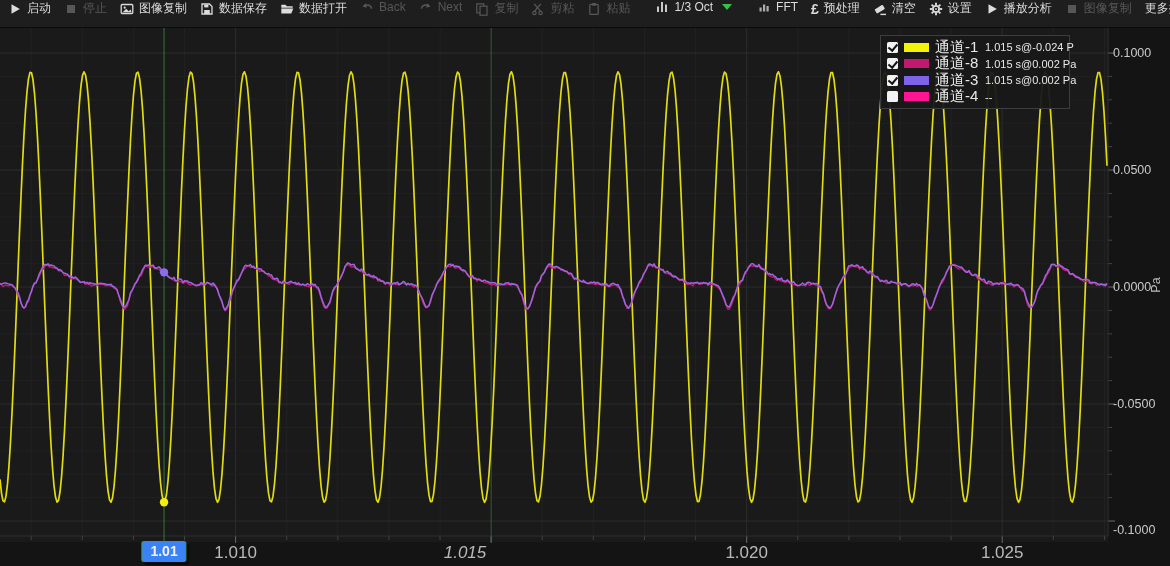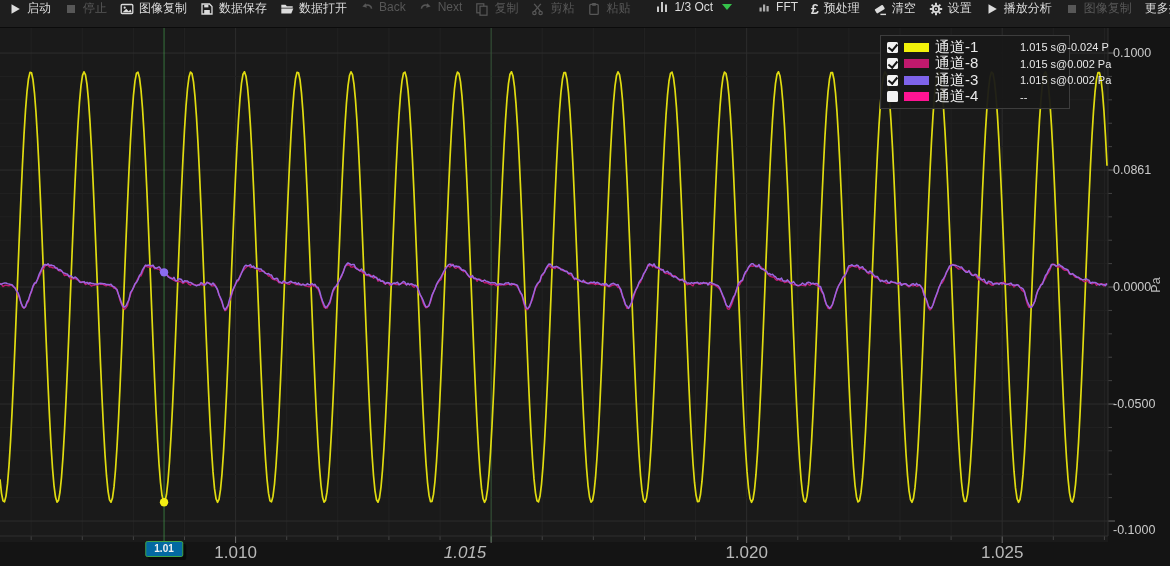--- a/index.html
+++ b/index.html
@@ -22,33 +22,33 @@
   .pound{font-size:14px;font-weight:bold;line-height:1;}
 
   
   .chart{position:absolute;left:0;top:28px;width:1170px;height:538px;background:#141414;}
   .chart svg{position:absolute;left:0;top:0;}
   .ylab{position:absolute;color:#c9c9c9;font-size:12.5px;left:1113px;white-space:nowrap;text-align:right;}
   .xlab{position:absolute;color:#b9b9b9;font-size:17px;top:515px;transform:translateX(-50%);white-space:nowrap;}
   .unit{position:absolute;left:1148px;top:250px;color:#b9b9b9;font-size:12.5px;
         transform:rotate(-90deg);transform-origin:center;}
   .cursor-badge{position:absolute;top:513px;transform:translateX(-50%);
-        background:#0369a1;border:1px solid #3fa348;color:#f2f2f2;font-size:10px;font-weight:bold;
+        background:#3b82f6;border:1px solid #3fa348;color:#f2f2f2;font-size:14px;font-weight:bold;
         padding:1px 8px 2px 8px;border-radius:2px;box-shadow:3px 3px 0 rgba(0,0,0,0.5);}
 
   
   .legend{position:absolute;left:880px;top:7px;width:190px;background:rgba(24,24,24,0.95);
           border:1px solid #3d3d3d;padding:3px 6px;}
   .lg-row{display:flex;align-items:center;height:16.5px;gap:6px;}
   .cb{width:11px;height:11px;background:#f2f2f2;border-radius:1.5px;position:relative;flex:none;}
   .cb.checked::after{content:"";position:absolute;left:3px;top:0.5px;width:3.5px;height:7px;
           border:solid #141414;border-width:0 2px 2px 0;transform:rotate(40deg);}
   .swatch{width:25px;height:9px;flex:none;}
   .lg-label{color:#e8e8e8;font-size:15px;width:44px;flex:none;}
-  .lg-value{color:#e8e8e8;font-size:11px;white-space:nowrap;margin-left:35px;}
+  .lg-value{color:#e8e8e8;font-size:11px;white-space:nowrap;}
 </style>
 </head>
 <body>
 
 <div class="app">
   <div class="toolbar" id="toolbar">
       <div class="tb-item">
         <span class="ticon">
           <svg width="14" height="14" viewBox="0 0 14 14">
             <path d="M3.5 2.2 L11.8 7 L3.5 11.8 Z" fill="currentColor"></path>
@@ -322,21 +322,21 @@
         <g clip-path="url(#plotclip)">
           <path d="M0.0 451.3 L1.5 465.3 L3.0 472.9 L4.5 473.9 L6.0 468.1 L7.5 455.9 L9.0 437.6 L10.5 413.7 L12.0 385.0 L13.5 352.4 L15.0 316.9 L16.5 279.6 L18.0 241.7 L19.5 204.3 L21.0 168.6 L22.5 135.7 L24.0 106.6 L25.5 82.3 L27.0 63.5 L28.5 50.7 L30.0 44.4 L31.5 44.8 L33.0 51.8 L34.5 65.3 L36.0 84.8 L37.5 109.7 L39.0 139.3 L40.5 172.5 L42.0 208.5 L43.5 246.0 L45.0 283.9 L46.5 321.1 L48.0 356.3 L49.5 388.5 L51.0 416.7 L52.5 440.0 L54.0 457.6 L55.5 469.1 L57.0 474.1 L58.5 472.4 L60.0 464.0 L61.5 449.3 L63.0 428.7 L64.5 402.8 L66.0 372.5 L67.5 338.6 L69.0 302.2 L70.5 264.5 L72.0 226.7 L73.5 189.8 L75.0 155.1 L76.5 123.6 L78.0 96.3 L79.5 74.1 L81.0 57.6 L82.5 47.4 L84.0 43.8 L85.5 46.8 L87.0 56.4 L88.5 72.4 L90.0 94.1 L91.5 121.0 L93.0 152.1 L94.5 186.6 L96.0 223.3 L97.5 261.1 L99.0 298.9 L100.5 335.4 L102.0 369.5 L103.5 400.3 L105.0 426.6 L106.5 447.7 L108.0 463.0 L109.5 471.9 L111.0 474.2 L112.5 469.9 L114.0 458.9 L115.5 441.8 L117.0 419.0 L118.5 391.2 L120.0 359.3 L121.5 324.3 L123.0 287.3 L124.5 249.4 L126.0 211.8 L127.5 175.7 L129.0 142.1 L130.5 112.2 L132.0 86.8 L133.5 66.8 L135.0 52.8 L136.5 45.2 L138.0 44.2 L139.5 49.9 L141.0 62.0 L142.5 80.4 L144.0 104.2 L145.5 132.9 L147.0 165.5 L148.5 201.0 L150.0 238.2 L151.5 276.2 L153.0 313.6 L154.5 349.3 L156.0 382.2 L157.5 411.3 L159.0 435.7 L160.5 454.5 L162.0 467.3 L163.5 473.6 L165.0 473.3 L166.5 466.3 L168.0 452.8 L169.5 433.4 L171.0 408.5 L172.5 379.0 L174.0 345.7 L175.5 309.8 L177.0 272.3 L178.5 234.4 L180.0 197.2 L181.5 161.9 L183.0 129.7 L184.5 101.5 L186.0 78.2 L187.5 60.5 L189.0 49.0 L190.5 44.0 L192.0 45.6 L193.5 53.9 L195.0 68.6 L196.5 89.2 L198.0 115.1 L199.5 145.4 L201.0 179.3 L202.5 215.6 L204.0 253.3 L205.5 291.2 L207.0 328.1 L208.5 362.8 L210.0 394.3 L211.5 421.6 L213.0 443.9 L214.5 460.4 L216.0 470.6 L217.5 474.3 L219.0 471.3 L220.5 461.7 L222.0 445.8 L223.5 424.1 L225.0 397.3 L226.5 366.2 L228.0 331.7 L229.5 295.0 L231.0 257.2 L232.5 219.4 L234.0 182.9 L235.5 148.7 L237.0 118.0 L238.5 91.6 L240.0 70.5 L241.5 55.2 L243.0 46.2 L244.5 43.8 L246.0 48.2 L247.5 59.0 L249.0 76.1 L250.5 98.9 L252.0 126.7 L253.5 158.5 L255.0 193.5 L256.5 230.5 L258.0 268.4 L259.5 306.1 L261.0 342.2 L262.5 375.8 L264.0 405.7 L265.5 431.1 L267.0 451.1 L268.5 465.2 L270.0 472.9 L271.5 473.9 L273.0 468.2 L274.5 456.1 L276.0 437.8 L277.5 414.0 L279.0 385.4 L280.5 352.8 L282.0 317.3 L283.5 280.0 L285.0 242.1 L286.5 204.7 L288.0 168.9 L289.5 136.0 L291.0 106.9 L292.5 82.5 L294.0 63.6 L295.5 50.8 L297.0 44.4 L298.5 44.8 L300.0 51.7 L301.5 65.1 L303.0 84.6 L304.5 109.4 L306.0 138.9 L307.5 172.1 L309.0 208.1 L310.5 245.6 L312.0 283.5 L313.5 320.7 L315.0 355.9 L316.5 388.2 L318.0 416.4 L319.5 439.7 L321.0 457.5 L322.5 469.0 L324.0 474.1 L325.5 472.4 L327.0 464.2 L328.5 449.5 L330.0 429.0 L331.5 403.1 L333.0 372.8 L334.5 339.0 L336.0 302.6 L337.5 264.9 L339.0 227.1 L340.5 190.2 L342.0 155.4 L343.5 123.9 L345.0 96.6 L346.5 74.3 L348.0 57.8 L349.5 47.5 L351.0 43.8 L352.5 46.7 L354.0 56.3 L355.5 72.2 L357.0 93.8 L358.5 120.6 L360.0 151.7 L361.5 186.2 L363.0 222.9 L364.5 260.7 L366.0 298.4 L367.5 335.0 L369.0 369.2 L370.5 399.9 L372.0 426.3 L373.5 447.5 L375.0 462.8 L376.5 471.8 L378.0 474.2 L379.5 469.9 L381.0 459.1 L382.5 442.0 L384.0 419.3 L385.5 391.6 L387.0 359.7 L388.5 324.8 L390.0 287.7 L391.5 249.8 L393.0 212.2 L394.5 176.1 L396.0 142.5 L397.5 112.5 L399.0 87.1 L400.5 67.0 L402.0 52.9 L403.5 45.2 L405.0 44.1 L406.5 49.8 L408.0 61.9 L409.5 80.1 L411.0 103.9 L412.5 132.5 L414.0 165.1 L415.5 200.5 L417.0 237.8 L418.5 275.8 L420.0 313.2 L421.5 348.9 L423.0 381.9 L424.5 411.0 L426.0 435.4 L427.5 454.3 L429.0 467.2 L430.5 473.6 L432.0 473.3 L433.5 466.4 L435.0 453.0 L436.5 433.6 L438.0 408.8 L439.5 379.3 L441.0 346.1 L442.5 310.2 L444.0 272.7 L445.5 234.8 L447.0 197.6 L448.5 162.3 L450.0 130.1 L451.5 101.8 L453.0 78.4 L454.5 60.7 L456.0 49.1 L457.5 44.0 L459.0 45.6 L460.5 53.8 L462.0 68.4 L463.5 89.0 L465.0 114.8 L466.5 145.1 L468.0 178.9 L469.5 215.2 L471.0 252.9 L472.5 290.8 L474.0 327.7 L475.5 362.4 L477.0 394.0 L478.5 421.3 L480.0 443.6 L481.5 460.2 L483.0 470.5 L484.5 474.3 L486.0 471.4 L487.5 461.8 L489.0 446.0 L490.5 424.4 L492.0 397.6 L493.5 366.5 L495.0 332.1 L496.5 295.4 L498.0 257.6 L499.5 219.8 L501.0 183.3 L502.5 149.1 L504.0 118.3 L505.5 91.9 L507.0 70.7 L508.5 55.3 L510.0 46.2 L511.5 43.8 L513.0 48.1 L514.5 58.9 L516.0 75.9 L517.5 98.6 L519.0 126.3 L520.5 158.2 L522.0 193.1 L523.5 230.1 L525.0 268.0 L526.5 305.6 L528.0 341.8 L529.5 375.4 L531.0 405.4 L532.5 430.8 L534.0 450.9 L535.5 465.1 L537.0 472.8 L538.5 473.9 L540.0 468.3 L541.5 456.3 L543.0 438.1 L544.5 414.3 L546.0 385.7 L547.5 353.2 L549.0 317.7 L550.5 280.4 L552.0 242.5 L553.5 205.1 L555.0 169.3 L556.5 136.4 L558.0 107.2 L559.5 82.8 L561.0 63.8 L562.5 50.9 L564.0 44.5 L565.5 44.7 L567.0 51.6 L568.5 64.9 L570.0 84.3 L571.5 109.1 L573.0 138.5 L574.5 171.7 L576.0 207.6 L577.5 245.1 L579.0 283.1 L580.5 320.3 L582.0 355.5 L583.5 387.8 L585.0 416.1 L586.5 439.5 L588.0 457.3 L589.5 469.0 L591.0 474.1 L592.5 472.5 L594.0 464.3 L595.5 449.7 L597.0 429.2 L598.5 403.5 L600.0 373.2 L601.5 339.4 L603.0 303.0 L604.5 265.4 L606.0 227.5 L607.5 190.6 L609.0 155.8 L610.5 124.3 L612.0 96.9 L613.5 74.5 L615.0 57.9 L616.5 47.6 L618.0 43.8 L619.5 46.7 L621.0 56.2 L622.5 72.0 L624.0 93.6 L625.5 120.3 L627.0 151.4 L628.5 185.8 L630.0 222.4 L631.5 260.2 L633.0 298.0 L634.5 334.6 L636.0 368.8 L637.5 399.6 L639.0 426.1 L640.5 447.3 L642.0 462.7 L643.5 471.8 L645.0 474.2 L646.5 470.0 L648.0 459.3 L649.5 442.3 L651.0 419.6 L652.5 391.9 L654.0 360.1 L655.5 325.2 L657.0 288.2 L658.5 250.3 L660.0 212.6 L661.5 176.4 L663.0 142.8 L664.5 112.8 L666.0 87.3 L667.5 67.2 L669.0 53.0 L670.5 45.3 L672.0 44.1 L673.5 49.7 L675.0 61.7 L676.5 79.9 L678.0 103.6 L679.5 132.2 L681.0 164.7 L682.5 200.1 L684.0 237.4 L685.5 275.3 L687.0 312.8 L688.5 348.5 L690.0 381.5 L691.5 410.7 L693.0 435.2 L694.5 454.2 L696.0 467.1 L697.5 473.6 L699.0 473.4 L700.5 466.5 L702.0 453.2 L703.5 433.9 L705.0 409.1 L706.5 379.7 L708.0 346.5 L709.5 310.6 L711.0 273.1 L712.5 235.2 L714.0 198.0 L715.5 162.7 L717.0 130.4 L718.5 102.1 L720.0 78.7 L721.5 60.8 L723.0 49.2 L724.5 44.0 L726.0 45.5 L727.5 53.7 L729.0 68.2 L730.5 88.7 L732.0 114.5 L733.5 144.7 L735.0 178.5 L736.5 214.8 L738.0 252.5 L739.5 290.4 L741.0 327.3 L742.5 362.1 L744.0 393.6 L745.5 421.0 L747.0 443.4 L748.5 460.1 L750.0 470.5 L751.5 474.3 L753.0 471.4 L754.5 462.0 L756.0 446.2 L757.5 424.6 L759.0 397.9 L760.5 366.9 L762.0 332.5 L763.5 295.8 L765.0 258.0 L766.5 220.2 L768.0 183.7 L769.5 149.4 L771.0 118.6 L772.5 92.1 L774.0 70.9 L775.5 55.4 L777.0 46.3 L778.5 43.8 L780.0 48.0 L781.5 58.7 L783.0 75.7 L784.5 98.3 L786.0 126.0 L787.5 157.8 L789.0 192.7 L790.5 229.7 L792.0 267.6 L793.5 305.2 L795.0 341.4 L796.5 375.1 L798.0 405.1 L799.5 430.6 L801.0 450.8 L802.5 465.0 L804.0 472.8 L805.5 474.0 L807.0 468.4 L808.5 456.4 L810.0 438.3 L811.5 414.6 L813.0 386.0 L814.5 353.6 L816.0 318.1 L817.5 280.9 L819.0 242.9 L820.5 205.5 L822.0 169.7 L823.5 136.7 L825.0 107.5 L826.5 83.0 L828.0 64.0 L829.5 51.0 L831.0 44.5 L832.5 44.7 L834.0 51.5 L835.5 64.8 L837.0 84.1 L838.5 108.8 L840.0 138.2 L841.5 171.4 L843.0 207.2 L844.5 244.7 L846.0 282.7 L847.5 319.9 L849.0 355.2 L850.5 387.5 L852.0 415.8 L853.5 439.3 L855.0 457.1 L856.5 468.9 L858.0 474.0 L859.5 472.6 L861.0 464.4 L862.5 449.9 L864.0 429.5 L865.5 403.8 L867.0 373.5 L868.5 339.8 L870.0 303.5 L871.5 265.8 L873.0 227.9 L874.5 191.0 L876.0 156.2 L877.5 124.6 L879.0 97.2 L880.5 74.8 L882.0 58.1 L883.5 47.6 L885.0 43.8 L886.5 46.6 L888.0 56.0 L889.5 71.7 L891.0 93.3 L892.5 120.0 L894.0 151.0 L895.5 185.4 L897.0 222.0 L898.5 259.8 L900.0 297.6 L901.5 334.2 L903.0 368.4 L904.5 399.3 L906.0 425.8 L907.5 447.1 L909.0 462.6 L910.5 471.7 L912.0 474.3 L913.5 470.1 L915.0 459.4 L916.5 442.5 L918.0 419.9 L919.5 392.2 L921.0 360.5 L922.5 325.6 L924.0 288.6 L925.5 250.7 L927.0 213.0 L928.5 176.8 L930.0 143.2 L931.5 113.1 L933.0 87.6 L934.5 67.4 L936.0 53.2 L937.5 45.3 L939.0 44.1 L940.5 49.6 L942.0 61.5 L943.5 79.6 L945.0 103.3 L946.5 131.8 L948.0 164.3 L949.5 199.7 L951.0 237.0 L952.5 274.9 L954.0 312.4 L955.5 348.2 L957.0 381.2 L958.5 410.4 L960.0 434.9 L961.5 454.0 L963.0 467.0 L964.5 473.5 L966.0 473.4 L967.5 466.6 L969.0 453.4 L970.5 434.1 L972.0 409.4 L973.5 380.0 L975.0 346.9 L976.5 311.0 L978.0 273.6 L979.5 235.6 L981.0 198.4 L982.5 163.1 L984.0 130.7 L985.5 102.4 L987.0 78.9 L988.5 61.0 L990.0 49.3 L991.5 44.0 L993.0 45.5 L994.5 53.6 L996.0 68.0 L997.5 88.4 L999.0 114.1 L1000.5 144.3 L1002.0 178.1 L1003.5 214.4 L1005.0 252.1 L1006.5 289.9 L1008.0 326.9 L1009.5 361.7 L1011.0 393.3 L1012.5 420.8 L1014.0 443.2 L1015.5 459.9 L1017.0 470.4 L1018.5 474.3 L1020.0 471.5 L1021.5 462.1 L1023.0 446.4 L1024.5 424.9 L1026.0 398.2 L1027.5 367.3 L1029.0 332.9 L1030.5 296.3 L1032.0 258.5 L1033.5 220.7 L1035.0 184.1 L1036.5 149.8 L1038.0 118.9 L1039.5 92.4 L1041.0 71.1 L1042.5 55.6 L1044.0 46.4 L1045.5 43.8 L1047.0 47.9 L1048.5 58.6 L1050.0 75.5 L1051.5 98.1 L1053.0 125.7 L1054.5 157.4 L1056.0 192.3 L1057.5 229.3 L1059.0 267.2 L1060.5 304.8 L1062.0 341.0 L1063.5 374.7 L1065.0 404.8 L1066.5 430.3 L1068.0 450.6 L1069.5 464.8 L1071.0 472.7 L1072.5 474.0 L1074.0 468.5 L1075.5 456.6 L1077.0 438.5 L1078.5 414.9 L1080.0 386.4 L1081.5 353.9 L1083.0 318.5 L1084.5 281.3 L1086.0 243.4 L1087.5 205.9 L1089.0 170.1 L1090.5 137.1 L1092.0 107.8 L1093.5 83.3 L1095.0 64.2 L1096.5 51.1 L1098.0 44.6 L1099.5 44.6 L1101.0 51.4 L1102.5 64.6 L1104.0 83.8 L1105.5 108.5 L1107.0 137.8 " fill="none" stroke="#e0dc10" stroke-width="1.7" stroke-linejoin="round"></path>
           <path d="M0.0 255.4 L1.5 256.3 L3.0 258.6 L4.5 257.5 L6.0 257.1 L7.5 257.5 L9.0 257.9 L10.5 256.9 L12.0 257.5 L13.5 258.9 L15.0 259.8 L16.5 262.1 L18.0 266.8 L19.5 270.5 L21.0 274.7 L22.5 279.1 L24.0 280.1 L25.5 279.0 L27.0 275.3 L28.5 273.3 L30.0 267.0 L31.5 264.1 L33.0 258.6 L34.5 256.1 L36.0 254.2 L37.5 251.7 L39.0 248.7 L40.5 245.7 L42.0 241.1 L43.5 240.9 L45.0 237.9 L46.5 237.1 L48.0 237.4 L49.5 239.0 L51.0 238.9 L52.5 239.8 L54.0 239.9 L55.5 239.2 L57.0 241.1 L58.5 242.6 L60.0 243.2 L61.5 242.9 L63.0 244.6 L64.5 247.6 L66.0 247.0 L67.5 247.3 L69.0 248.2 L70.5 250.7 L72.0 250.9 L73.5 250.9 L75.0 250.3 L76.5 251.4 L78.0 252.1 L79.5 252.7 L81.0 254.8 L82.5 253.7 L84.0 254.6 L85.5 256.6 L87.0 255.9 L88.5 254.8 L90.0 256.8 L91.5 258.1 L93.0 257.2 L94.5 257.3 L96.0 256.3 L97.5 257.2 L99.0 255.6 L100.5 256.4 L102.0 256.0 L103.5 256.6 L105.0 257.5 L106.5 257.7 L108.0 256.9 L109.5 257.6 L111.0 258.2 L112.5 258.4 L114.0 260.2 L115.5 259.3 L117.0 262.9 L118.5 266.5 L120.0 272.5 L121.5 276.3 L123.0 279.6 L124.5 281.4 L126.0 279.8 L127.5 277.5 L129.0 271.4 L130.5 266.6 L132.0 262.8 L133.5 259.6 L135.0 256.5 L136.5 253.4 L138.0 250.2 L139.5 248.0 L141.0 248.0 L142.5 244.4 L144.0 240.6 L145.5 237.2 L147.0 238.8 L148.5 239.0 L150.0 238.8 L151.5 239.1 L153.0 237.8 L154.5 240.7 L156.0 240.4 L157.5 241.0 L159.0 241.1 L160.5 243.2 L162.0 243.1 L163.5 246.2 L165.0 245.6 L166.5 246.9 L168.0 247.6 L169.5 249.5 L171.0 249.5 L172.5 251.3 L174.0 252.3 L175.5 253.1 L177.0 253.4 L178.5 254.0 L180.0 253.1 L181.5 254.2 L183.0 255.5 L184.5 254.4 L186.0 253.5 L187.5 254.8 L189.0 256.4 L190.5 257.2 L192.0 255.4 L193.5 256.2 L195.0 256.6 L196.5 257.6 L198.0 256.8 L199.5 256.4 L201.0 256.5 L202.5 257.0 L204.0 256.5 L205.5 255.5 L207.0 255.2 L208.5 254.6 L210.0 255.4 L211.5 257.8 L213.0 258.0 L214.5 256.0 L216.0 258.3 L217.5 262.3 L219.0 266.4 L220.5 271.1 L222.0 274.8 L223.5 279.3 L225.0 282.8 L226.5 281.6 L228.0 278.2 L229.5 272.9 L231.0 269.2 L232.5 263.7 L234.0 259.8 L235.5 255.6 L237.0 253.9 L238.5 252.5 L240.0 247.8 L241.5 244.6 L243.0 242.9 L244.5 241.0 L246.0 239.6 L247.5 238.1 L249.0 237.6 L250.5 239.5 L252.0 238.8 L253.5 239.7 L255.0 240.0 L256.5 241.0 L258.0 240.9 L259.5 243.5 L261.0 243.0 L262.5 242.8 L264.0 243.2 L265.5 245.1 L267.0 245.9 L268.5 248.1 L270.0 247.8 L271.5 250.1 L273.0 251.4 L274.5 251.7 L276.0 251.9 L277.5 253.0 L279.0 254.7 L280.5 254.8 L282.0 255.4 L283.5 253.8 L285.0 255.2 L286.5 255.1 L288.0 256.1 L289.5 256.3 L291.0 254.6 L292.5 254.6 L294.0 254.8 L295.5 256.6 L297.0 256.4 L298.5 256.9 L300.0 255.9 L301.5 256.6 L303.0 256.2 L304.5 257.5 L306.0 258.1 L307.5 258.3 L309.0 258.8 L310.5 258.6 L312.0 256.1 L313.5 258.4 L315.0 257.7 L316.5 259.7 L318.0 260.9 L319.5 264.8 L321.0 269.8 L322.5 274.7 L324.0 278.9 L325.5 280.3 L327.0 280.1 L328.5 277.4 L330.0 275.1 L331.5 269.0 L333.0 263.3 L334.5 261.3 L336.0 258.3 L337.5 256.0 L339.0 252.7 L340.5 250.3 L342.0 247.6 L343.5 242.6 L345.0 239.2 L346.5 237.0 L348.0 236.8 L349.5 237.1 L351.0 239.1 L352.5 239.0 L354.0 238.3 L355.5 240.3 L357.0 240.2 L358.5 241.8 L360.0 243.3 L361.5 243.3 L363.0 245.0 L364.5 245.2 L366.0 247.2 L367.5 247.5 L369.0 247.9 L370.5 247.0 L372.0 248.4 L373.5 250.2 L375.0 248.7 L376.5 249.7 L378.0 253.2 L379.5 252.3 L381.0 253.3 L382.5 252.9 L384.0 255.5 L385.5 256.3 L387.0 254.8 L388.5 255.6 L390.0 257.2 L391.5 255.6 L393.0 255.9 L394.5 256.1 L396.0 256.6 L397.5 256.5 L399.0 255.9 L400.5 256.3 L402.0 254.7 L403.5 255.4 L405.0 255.9 L406.5 256.8 L408.0 255.8 L409.5 257.0 L411.0 256.1 L412.5 258.1 L414.0 259.2 L415.5 257.4 L417.0 258.7 L418.5 262.6 L420.0 266.9 L421.5 269.4 L423.0 274.7 L424.5 277.9 L426.0 279.8 L427.5 279.4 L429.0 276.6 L430.5 274.1 L432.0 268.6 L433.5 263.7 L435.0 260.9 L436.5 256.4 L438.0 254.9 L439.5 252.7 L441.0 251.7 L442.5 247.0 L444.0 244.8 L445.5 240.2 L447.0 238.7 L448.5 237.9 L450.0 239.1 L451.5 236.3 L453.0 236.5 L454.5 239.7 L456.0 240.3 L457.5 239.2 L459.0 239.8 L460.5 241.5 L462.0 241.8 L463.5 243.7 L465.0 243.1 L466.5 245.5 L468.0 247.6 L469.5 249.4 L471.0 248.0 L472.5 249.6 L474.0 249.9 L475.5 250.4 L477.0 253.3 L478.5 251.5 L480.0 251.2 L481.5 252.3 L483.0 253.4 L484.5 254.7 L486.0 254.6 L487.5 255.0 L489.0 255.8 L490.5 256.5 L492.0 256.9 L493.5 256.2 L495.0 256.9 L496.5 257.8 L498.0 257.0 L499.5 256.8 L501.0 257.1 L502.5 256.5 L504.0 256.7 L505.5 256.9 L507.0 256.4 L508.5 256.3 L510.0 256.1 L511.5 257.2 L513.0 255.6 L514.5 256.8 L516.0 257.2 L517.5 259.0 L519.0 261.4 L520.5 265.4 L522.0 267.7 L523.5 274.2 L525.0 279.0 L526.5 281.8 L528.0 281.3 L529.5 277.5 L531.0 274.7 L532.5 271.4 L534.0 265.4 L535.5 260.3 L537.0 257.7 L538.5 254.7 L540.0 253.9 L541.5 248.3 L543.0 247.0 L544.5 243.7 L546.0 240.9 L547.5 239.3 L549.0 237.2 L550.5 239.0 L552.0 240.2 L553.5 239.6 L555.0 240.6 L556.5 238.5 L558.0 240.0 L559.5 240.3 L561.0 240.6 L562.5 242.3 L564.0 243.0 L565.5 242.9 L567.0 243.8 L568.5 245.8 L570.0 246.7 L571.5 247.0 L573.0 249.3 L574.5 251.7 L576.0 250.5 L577.5 251.7 L579.0 253.1 L580.5 253.4 L582.0 253.4 L583.5 254.5 L585.0 253.2 L586.5 255.0 L588.0 255.3 L589.5 255.7 L591.0 255.5 L592.5 255.5 L594.0 255.8 L595.5 256.7 L597.0 255.8 L598.5 256.2 L600.0 256.4 L601.5 257.4 L603.0 257.5 L604.5 257.3 L606.0 257.5 L607.5 258.0 L609.0 258.9 L610.5 258.4 L612.0 257.2 L613.5 257.1 L615.0 256.5 L616.5 257.3 L618.0 259.6 L619.5 259.0 L621.0 264.2 L622.5 266.7 L624.0 273.3 L625.5 276.6 L627.0 280.4 L628.5 280.3 L630.0 278.8 L631.5 275.2 L633.0 271.0 L634.5 266.3 L636.0 262.1 L637.5 258.4 L639.0 255.6 L640.5 254.2 L642.0 249.5 L643.5 247.0 L645.0 243.7 L646.5 241.2 L648.0 236.7 L649.5 237.9 L651.0 236.5 L652.5 238.9 L654.0 237.6 L655.5 239.6 L657.0 240.1 L658.5 240.5 L660.0 241.8 L661.5 241.0 L663.0 242.6 L664.5 244.7 L666.0 245.7 L667.5 245.2 L669.0 246.4 L670.5 246.7 L672.0 248.4 L673.5 247.8 L675.0 247.6 L676.5 249.4 L678.0 250.4 L679.5 252.7 L681.0 251.4 L682.5 252.3 L684.0 252.9 L685.5 254.7 L687.0 256.7 L688.5 256.4 L690.0 255.8 L691.5 257.0 L693.0 257.8 L694.5 255.1 L696.0 255.0 L697.5 255.1 L699.0 256.2 L700.5 256.3 L702.0 254.8 L703.5 255.3 L705.0 255.6 L706.5 255.3 L708.0 255.3 L709.5 256.6 L711.0 256.3 L712.5 256.8 L714.0 256.7 L715.5 257.7 L717.0 258.6 L718.5 260.1 L720.0 261.6 L721.5 264.9 L723.0 268.9 L724.5 273.0 L726.0 276.0 L727.5 280.9 L729.0 281.3 L730.5 278.9 L732.0 275.6 L733.5 271.0 L735.0 266.7 L736.5 261.4 L738.0 257.8 L739.5 256.9 L741.0 254.1 L742.5 252.7 L744.0 247.4 L745.5 245.3 L747.0 242.6 L748.5 239.6 L750.0 238.3 L751.5 237.8 L753.0 238.4 L754.5 237.5 L756.0 237.3 L757.5 238.7 L759.0 238.6 L760.5 238.5 L762.0 240.1 L763.5 242.1 L765.0 242.1 L766.5 244.3 L768.0 246.1 L769.5 247.9 L771.0 248.6 L772.5 249.0 L774.0 249.1 L775.5 251.5 L777.0 252.3 L778.5 251.4 L780.0 252.5 L781.5 253.1 L783.0 252.6 L784.5 254.5 L786.0 254.0 L787.5 253.5 L789.0 254.3 L790.5 255.0 L792.0 255.7 L793.5 256.8 L795.0 256.7 L796.5 256.6 L798.0 258.1 L799.5 257.7 L801.0 256.9 L802.5 257.4 L804.0 257.6 L805.5 257.9 L807.0 255.1 L808.5 256.6 L810.0 257.3 L811.5 255.7 L813.0 256.0 L814.5 256.4 L816.0 257.0 L817.5 257.6 L819.0 258.7 L820.5 261.6 L822.0 264.3 L823.5 266.6 L825.0 273.3 L826.5 276.7 L828.0 280.2 L829.5 280.9 L831.0 280.1 L832.5 276.5 L834.0 271.9 L835.5 266.1 L837.0 262.5 L838.5 257.7 L840.0 255.3 L841.5 254.1 L843.0 249.2 L844.5 248.8 L846.0 245.1 L847.5 242.9 L849.0 239.2 L850.5 239.0 L852.0 237.9 L853.5 238.2 L855.0 238.9 L856.5 239.0 L858.0 238.2 L859.5 241.4 L861.0 239.7 L862.5 241.1 L864.0 241.1 L865.5 241.4 L867.0 244.5 L868.5 245.7 L870.0 245.4 L871.5 244.8 L873.0 247.0 L874.5 249.5 L876.0 249.3 L877.5 250.0 L879.0 251.4 L880.5 252.1 L882.0 252.7 L883.5 253.5 L885.0 254.1 L886.5 255.5 L888.0 255.4 L889.5 255.4 L891.0 254.4 L892.5 254.1 L894.0 254.2 L895.5 255.3 L897.0 255.8 L898.5 255.6 L900.0 256.9 L901.5 255.7 L903.0 256.5 L904.5 255.7 L906.0 256.7 L907.5 257.9 L909.0 259.0 L910.5 256.5 L912.0 257.5 L913.5 257.8 L915.0 257.0 L916.5 258.3 L918.0 258.0 L919.5 257.2 L921.0 258.0 L922.5 261.8 L924.0 267.2 L925.5 269.6 L927.0 274.7 L928.5 280.1 L930.0 282.0 L931.5 280.2 L933.0 276.8 L934.5 273.0 L936.0 268.6 L937.5 264.5 L939.0 259.4 L940.5 255.7 L942.0 255.2 L943.5 252.7 L945.0 248.4 L946.5 244.8 L948.0 241.7 L949.5 240.1 L951.0 237.0 L952.5 236.4 L954.0 236.6 L955.5 238.7 L957.0 239.8 L958.5 241.1 L960.0 240.9 L961.5 240.4 L963.0 241.2 L964.5 242.7 L966.0 242.7 L967.5 243.9 L969.0 243.7 L970.5 244.7 L972.0 246.5 L973.5 247.4 L975.0 246.9 L976.5 248.8 L978.0 251.1 L979.5 252.3 L981.0 250.3 L982.5 253.0 L984.0 253.9 L985.5 254.9 L987.0 256.0 L988.5 254.8 L990.0 255.9 L991.5 257.1 L993.0 257.4 L994.5 255.9 L996.0 254.7 L997.5 255.5 L999.0 255.1 L1000.5 255.1 L1002.0 256.5 L1003.5 254.2 L1005.0 255.0 L1006.5 256.3 L1008.0 255.9 L1009.5 257.3 L1011.0 256.8 L1012.5 256.7 L1014.0 259.0 L1015.5 257.1 L1017.0 256.6 L1018.5 258.0 L1020.0 259.2 L1021.5 261.9 L1023.0 263.3 L1024.5 264.4 L1026.0 271.2 L1027.5 276.5 L1029.0 279.5 L1030.5 278.6 L1032.0 278.9 L1033.5 275.9 L1035.0 272.7 L1036.5 266.5 L1038.0 262.0 L1039.5 260.6 L1041.0 256.8 L1042.5 254.6 L1044.0 252.7 L1045.5 250.3 L1047.0 246.4 L1048.5 244.8 L1050.0 241.8 L1051.5 237.7 L1053.0 235.9 L1054.5 236.4 L1056.0 238.0 L1057.5 239.1 L1059.0 238.8 L1060.5 238.6 L1062.0 240.1 L1063.5 241.7 L1065.0 242.4 L1066.5 242.2 L1068.0 242.9 L1069.5 246.2 L1071.0 245.7 L1072.5 246.1 L1074.0 247.8 L1075.5 249.4 L1077.0 248.9 L1078.5 249.7 L1080.0 251.7 L1081.5 251.3 L1083.0 253.0 L1084.5 253.8 L1086.0 253.2 L1087.5 252.7 L1089.0 254.8 L1090.5 254.9 L1092.0 256.0 L1093.5 255.0 L1095.0 254.6 L1096.5 257.5 L1098.0 256.3 L1099.5 256.0 L1101.0 255.8 L1102.5 256.0 L1104.0 258.1 L1105.5 255.9 L1107.0 256.4 " fill="none" stroke="#c0196d" stroke-width="1.4" stroke-linejoin="round"></path>
           <path d="M0.0 256.0 L1.5 256.2 L3.0 255.4 L4.5 255.0 L6.0 255.0 L7.5 255.6 L9.0 256.1 L10.5 256.4 L12.0 256.7 L13.5 258.5 L15.0 260.0 L16.5 262.9 L18.0 264.8 L19.5 268.8 L21.0 274.9 L22.5 278.3 L24.0 280.0 L25.5 278.5 L27.0 274.0 L28.5 271.6 L30.0 266.7 L31.5 262.7 L33.0 258.2 L34.5 255.1 L36.0 254.9 L37.5 251.2 L39.0 246.7 L40.5 243.7 L42.0 240.2 L43.5 237.9 L45.0 236.4 L46.5 237.0 L48.0 235.8 L49.5 237.6 L51.0 237.0 L52.5 237.5 L54.0 237.8 L55.5 240.1 L57.0 239.9 L58.5 242.2 L60.0 241.5 L61.5 242.6 L63.0 244.6 L64.5 245.1 L66.0 245.7 L67.5 246.1 L69.0 248.6 L70.5 247.7 L72.0 248.7 L73.5 250.3 L75.0 249.0 L76.5 249.9 L78.0 251.6 L79.5 253.9 L81.0 254.2 L82.5 254.1 L84.0 253.6 L85.5 255.1 L87.0 254.3 L88.5 255.9 L90.0 254.6 L91.5 255.5 L93.0 255.4 L94.5 256.1 L96.0 256.0 L97.5 256.5 L99.0 255.4 L100.5 255.3 L102.0 255.4 L103.5 255.8 L105.0 255.8 L106.5 256.6 L108.0 256.4 L109.5 256.7 L111.0 256.3 L112.5 258.2 L114.0 258.7 L115.5 260.6 L117.0 261.4 L118.5 266.5 L120.0 270.4 L121.5 274.9 L123.0 278.5 L124.5 279.1 L126.0 277.8 L127.5 274.7 L129.0 271.5 L130.5 264.4 L132.0 262.5 L133.5 259.4 L135.0 255.8 L136.5 254.4 L138.0 251.7 L139.5 247.5 L141.0 245.6 L142.5 241.8 L144.0 239.5 L145.5 237.2 L147.0 237.4 L148.5 237.1 L150.0 237.8 L151.5 237.7 L153.0 237.1 L154.5 239.5 L156.0 240.4 L157.5 239.6 L159.0 238.8 L160.5 240.5 L162.0 243.2 L163.5 243.4 L165.0 245.7 L166.5 246.1 L168.0 248.6 L169.5 249.6 L171.0 250.4 L172.5 250.7 L174.0 249.4 L175.5 252.7 L177.0 252.8 L178.5 250.8 L180.0 251.0 L181.5 251.5 L183.0 254.4 L184.5 252.7 L186.0 253.0 L187.5 252.9 L189.0 254.5 L190.5 254.4 L192.0 255.4 L193.5 256.6 L195.0 257.1 L196.5 257.8 L198.0 257.1 L199.5 257.1 L201.0 254.6 L202.5 255.5 L204.0 257.0 L205.5 256.7 L207.0 254.2 L208.5 255.1 L210.0 256.0 L211.5 256.7 L213.0 255.0 L214.5 257.2 L216.0 259.0 L217.5 261.5 L219.0 266.8 L220.5 269.8 L222.0 273.4 L223.5 279.3 L225.0 281.9 L226.5 279.7 L228.0 277.4 L229.5 271.6 L231.0 267.8 L232.5 262.6 L234.0 259.4 L235.5 256.5 L237.0 252.2 L238.5 251.7 L240.0 248.7 L241.5 245.3 L243.0 241.6 L244.5 238.3 L246.0 237.2 L247.5 237.9 L249.0 237.5 L250.5 236.6 L252.0 239.2 L253.5 238.1 L255.0 240.2 L256.5 240.3 L258.0 240.5 L259.5 241.0 L261.0 241.1 L262.5 242.9 L264.0 243.8 L265.5 245.4 L267.0 245.9 L268.5 245.6 L270.0 246.8 L271.5 247.1 L273.0 250.0 L274.5 251.2 L276.0 250.3 L277.5 250.6 L279.0 254.0 L280.5 254.0 L282.0 255.2 L283.5 253.0 L285.0 253.8 L286.5 255.1 L288.0 254.8 L289.5 254.0 L291.0 253.3 L292.5 254.5 L294.0 254.7 L295.5 254.5 L297.0 256.2 L298.5 254.9 L300.0 256.7 L301.5 257.1 L303.0 256.2 L304.5 257.1 L306.0 257.0 L307.5 255.6 L309.0 256.8 L310.5 256.8 L312.0 255.5 L313.5 257.0 L315.0 256.3 L316.5 259.0 L318.0 259.2 L319.5 262.8 L321.0 268.5 L322.5 273.1 L324.0 276.5 L325.5 279.6 L327.0 278.7 L328.5 276.4 L330.0 273.3 L331.5 267.7 L333.0 262.3 L334.5 259.3 L336.0 258.4 L337.5 256.0 L339.0 253.0 L340.5 249.7 L342.0 246.6 L343.5 243.6 L345.0 238.5 L346.5 236.4 L348.0 234.9 L349.5 235.7 L351.0 236.9 L352.5 236.6 L354.0 236.4 L355.5 239.6 L357.0 241.1 L358.5 241.8 L360.0 242.6 L361.5 241.0 L363.0 243.3 L364.5 243.7 L366.0 246.4 L367.5 246.7 L369.0 246.3 L370.5 248.5 L372.0 248.9 L373.5 247.5 L375.0 249.5 L376.5 249.5 L378.0 251.8 L379.5 251.3 L381.0 253.2 L382.5 252.9 L384.0 253.9 L385.5 255.7 L387.0 254.5 L388.5 254.7 L390.0 255.5 L391.5 257.0 L393.0 255.2 L394.5 255.0 L396.0 255.2 L397.5 254.2 L399.0 256.9 L400.5 255.8 L402.0 254.8 L403.5 253.4 L405.0 254.4 L406.5 256.9 L408.0 255.2 L409.5 256.7 L411.0 255.8 L412.5 256.3 L414.0 257.2 L415.5 257.2 L417.0 258.6 L418.5 262.1 L420.0 266.3 L421.5 269.0 L423.0 272.1 L424.5 276.2 L426.0 279.1 L427.5 278.6 L429.0 277.9 L430.5 272.5 L432.0 267.2 L433.5 264.1 L435.0 260.8 L436.5 256.7 L438.0 253.6 L439.5 251.4 L441.0 249.2 L442.5 246.0 L444.0 243.1 L445.5 240.9 L447.0 238.4 L448.5 236.7 L450.0 236.1 L451.5 237.8 L453.0 236.8 L454.5 238.7 L456.0 238.0 L457.5 238.5 L459.0 238.6 L460.5 240.0 L462.0 242.3 L463.5 242.0 L465.0 242.8 L466.5 244.9 L468.0 247.0 L469.5 248.8 L471.0 249.3 L472.5 247.6 L474.0 250.7 L475.5 250.3 L477.0 251.3 L478.5 251.2 L480.0 252.0 L481.5 253.3 L483.0 253.1 L484.5 252.0 L486.0 253.1 L487.5 253.5 L489.0 254.2 L490.5 255.0 L492.0 254.6 L493.5 254.7 L495.0 254.8 L496.5 256.3 L498.0 256.9 L499.5 255.7 L501.0 255.9 L502.5 256.2 L504.0 256.4 L505.5 255.0 L507.0 255.0 L508.5 254.6 L510.0 256.7 L511.5 255.5 L513.0 256.2 L514.5 256.1 L516.0 256.6 L517.5 257.5 L519.0 261.5 L520.5 264.3 L522.0 266.7 L523.5 272.1 L525.0 277.2 L526.5 280.4 L528.0 280.3 L529.5 278.7 L531.0 274.2 L532.5 269.3 L534.0 264.4 L535.5 259.0 L537.0 256.3 L538.5 254.6 L540.0 252.7 L541.5 247.4 L543.0 245.7 L544.5 244.2 L546.0 240.4 L547.5 238.0 L549.0 235.9 L550.5 236.2 L552.0 238.1 L553.5 239.4 L555.0 238.7 L556.5 238.4 L558.0 239.1 L559.5 240.1 L561.0 241.7 L562.5 241.5 L564.0 242.4 L565.5 243.6 L567.0 243.3 L568.5 245.5 L570.0 245.1 L571.5 245.5 L573.0 248.8 L574.5 250.9 L576.0 250.2 L577.5 251.8 L579.0 251.8 L580.5 253.1 L582.0 253.9 L583.5 252.3 L585.0 254.6 L586.5 254.8 L588.0 255.7 L589.5 254.8 L591.0 254.1 L592.5 254.6 L594.0 253.9 L595.5 255.3 L597.0 254.3 L598.5 254.9 L600.0 256.1 L601.5 256.4 L603.0 255.6 L604.5 257.1 L606.0 255.6 L607.5 257.1 L609.0 258.3 L610.5 256.5 L612.0 255.7 L613.5 255.3 L615.0 256.2 L616.5 257.1 L618.0 256.5 L619.5 259.7 L621.0 261.8 L622.5 268.4 L624.0 271.3 L625.5 276.8 L627.0 278.1 L628.5 280.4 L630.0 277.7 L631.5 274.5 L633.0 268.5 L634.5 264.7 L636.0 261.3 L637.5 258.9 L639.0 254.5 L640.5 252.2 L642.0 250.4 L643.5 246.0 L645.0 243.9 L646.5 241.0 L648.0 237.8 L649.5 235.8 L651.0 236.7 L652.5 237.7 L654.0 235.9 L655.5 238.7 L657.0 239.4 L658.5 239.2 L660.0 240.7 L661.5 242.0 L663.0 241.6 L664.5 244.4 L666.0 243.9 L667.5 243.2 L669.0 244.9 L670.5 245.2 L672.0 247.4 L673.5 248.9 L675.0 248.6 L676.5 249.3 L678.0 250.9 L679.5 251.5 L681.0 252.0 L682.5 251.2 L684.0 253.8 L685.5 253.1 L687.0 255.3 L688.5 254.9 L690.0 255.7 L691.5 254.6 L693.0 255.4 L694.5 254.7 L696.0 254.7 L697.5 254.3 L699.0 255.6 L700.5 254.8 L702.0 255.7 L703.5 254.4 L705.0 255.1 L706.5 254.9 L708.0 257.0 L709.5 254.6 L711.0 254.5 L712.5 255.6 L714.0 255.9 L715.5 256.7 L717.0 257.2 L718.5 258.2 L720.0 260.5 L721.5 264.3 L723.0 267.9 L724.5 271.1 L726.0 276.7 L727.5 278.3 L729.0 279.1 L730.5 276.3 L732.0 272.6 L733.5 268.9 L735.0 266.6 L736.5 262.1 L738.0 256.5 L739.5 254.2 L741.0 252.9 L742.5 252.0 L744.0 247.4 L745.5 243.9 L747.0 242.5 L748.5 239.3 L750.0 237.3 L751.5 235.8 L753.0 235.8 L754.5 237.4 L756.0 238.7 L757.5 238.2 L759.0 236.6 L760.5 240.2 L762.0 241.2 L763.5 241.1 L765.0 242.8 L766.5 243.2 L768.0 245.9 L769.5 245.6 L771.0 246.9 L772.5 246.3 L774.0 248.0 L775.5 248.7 L777.0 250.9 L778.5 250.7 L780.0 251.5 L781.5 250.1 L783.0 253.0 L784.5 252.9 L786.0 253.3 L787.5 251.9 L789.0 253.5 L790.5 255.7 L792.0 254.9 L793.5 253.6 L795.0 255.7 L796.5 257.3 L798.0 257.6 L799.5 257.1 L801.0 256.5 L802.5 255.0 L804.0 256.3 L805.5 256.8 L807.0 254.7 L808.5 254.2 L810.0 254.6 L811.5 255.9 L813.0 255.1 L814.5 256.2 L816.0 255.4 L817.5 255.8 L819.0 258.6 L820.5 258.5 L822.0 262.8 L823.5 265.9 L825.0 271.7 L826.5 276.7 L828.0 278.3 L829.5 280.3 L831.0 278.7 L832.5 276.3 L834.0 271.1 L835.5 266.2 L837.0 261.1 L838.5 258.0 L840.0 255.4 L841.5 252.4 L843.0 249.2 L844.5 247.9 L846.0 245.6 L847.5 240.7 L849.0 237.7 L850.5 237.5 L852.0 236.8 L853.5 238.0 L855.0 238.1 L856.5 237.0 L858.0 237.4 L859.5 239.6 L861.0 239.4 L862.5 238.7 L864.0 241.2 L865.5 242.2 L867.0 243.9 L868.5 244.6 L870.0 243.1 L871.5 244.3 L873.0 246.3 L874.5 248.0 L876.0 248.6 L877.5 248.6 L879.0 251.4 L880.5 253.5 L882.0 252.3 L883.5 253.5 L885.0 253.0 L886.5 252.3 L888.0 254.5 L889.5 255.0 L891.0 253.2 L892.5 254.1 L894.0 254.6 L895.5 254.6 L897.0 255.6 L898.5 255.2 L900.0 254.4 L901.5 257.3 L903.0 256.3 L904.5 255.7 L906.0 255.8 L907.5 257.1 L909.0 258.1 L910.5 257.7 L912.0 255.9 L913.5 255.8 L915.0 257.3 L916.5 255.4 L918.0 257.1 L919.5 256.7 L921.0 258.7 L922.5 260.4 L924.0 266.4 L925.5 269.9 L927.0 273.1 L928.5 278.1 L930.0 280.1 L931.5 280.0 L933.0 276.8 L934.5 271.6 L936.0 267.7 L937.5 263.9 L939.0 259.3 L940.5 256.3 L942.0 252.5 L943.5 250.7 L945.0 248.0 L946.5 244.1 L948.0 241.4 L949.5 238.1 L951.0 237.8 L952.5 236.7 L954.0 237.2 L955.5 237.3 L957.0 237.9 L958.5 238.4 L960.0 239.3 L961.5 238.9 L963.0 241.0 L964.5 242.8 L966.0 244.2 L967.5 244.3 L969.0 242.5 L970.5 245.8 L972.0 247.3 L973.5 247.6 L975.0 246.3 L976.5 246.7 L978.0 249.5 L979.5 249.1 L981.0 251.7 L982.5 251.7 L984.0 251.2 L985.5 254.1 L987.0 255.5 L988.5 253.2 L990.0 253.7 L991.5 254.3 L993.0 256.4 L994.5 255.5 L996.0 255.9 L997.5 255.3 L999.0 256.4 L1000.5 255.1 L1002.0 254.8 L1003.5 255.6 L1005.0 255.9 L1006.5 256.6 L1008.0 256.2 L1009.5 255.8 L1011.0 255.1 L1012.5 257.0 L1014.0 257.0 L1015.5 257.5 L1017.0 256.6 L1018.5 257.3 L1020.0 259.4 L1021.5 259.8 L1023.0 260.8 L1024.5 263.7 L1026.0 269.6 L1027.5 273.7 L1029.0 277.0 L1030.5 279.5 L1032.0 278.7 L1033.5 276.1 L1035.0 273.0 L1036.5 266.8 L1038.0 262.3 L1039.5 259.7 L1041.0 256.8 L1042.5 256.0 L1044.0 251.5 L1045.5 247.6 L1047.0 245.8 L1048.5 242.0 L1050.0 239.8 L1051.5 236.4 L1053.0 236.6 L1054.5 236.7 L1056.0 238.1 L1057.5 237.4 L1059.0 236.2 L1060.5 237.7 L1062.0 238.4 L1063.5 239.9 L1065.0 240.8 L1066.5 241.3 L1068.0 242.0 L1069.5 245.1 L1071.0 246.5 L1072.5 245.5 L1074.0 246.9 L1075.5 247.9 L1077.0 249.4 L1078.5 249.3 L1080.0 250.4 L1081.5 251.4 L1083.0 251.9 L1084.5 251.5 L1086.0 250.7 L1087.5 251.6 L1089.0 252.2 L1090.5 255.3 L1092.0 254.3 L1093.5 254.6 L1095.0 254.5 L1096.5 255.0 L1098.0 256.2 L1099.5 257.1 L1101.0 256.0 L1102.5 256.8 L1104.0 256.4 L1105.5 257.6 L1107.0 255.5 " fill="none" stroke="#9a66e0" stroke-width="1.5" stroke-linejoin="round"></path>
         </g>
         <circle cx="164.05350553505264" cy="474.2837974083353" r="4.2" fill="#f2ee12"></circle>
         <circle cx="164.05350553505264" cy="244.34263382384148" r="4.2" fill="#8a6cf0"></circle>
       </svg>
     <div id="ylabels">
         <div class="ylab" style="top: 18.0373px;">0.1000</div>
-        <div class="ylab" style="top: 135.034px;">0.0861</div>
+        <div class="ylab" style="top: 135.034px;">0.0500</div>
         <div class="ylab" style="top: 252.031px;">0.0000</div>
         <div class="ylab" style="top: 369.028px;">-0.0500</div>
         <div class="ylab" style="top: 486.024px; margin-top: 9px;">-0.1000</div>
       </div>
     <div id="xlabels">
         <div class="xlab" style="left: 235.603px;">1.010</div>
         <div class="xlab" style="left: 465px; font-style: italic;">1.015</div>
         <div class="xlab" style="left: 746.673px;">1.020</div>
         <div class="xlab" style="left: 1002.21px;">1.025</div>
       </div>

